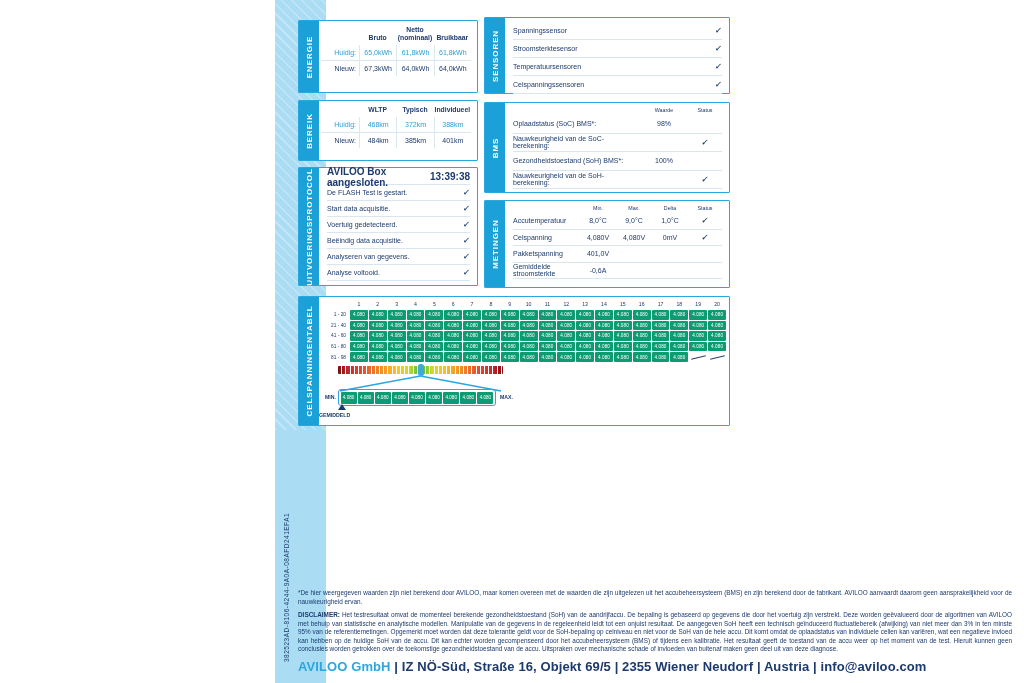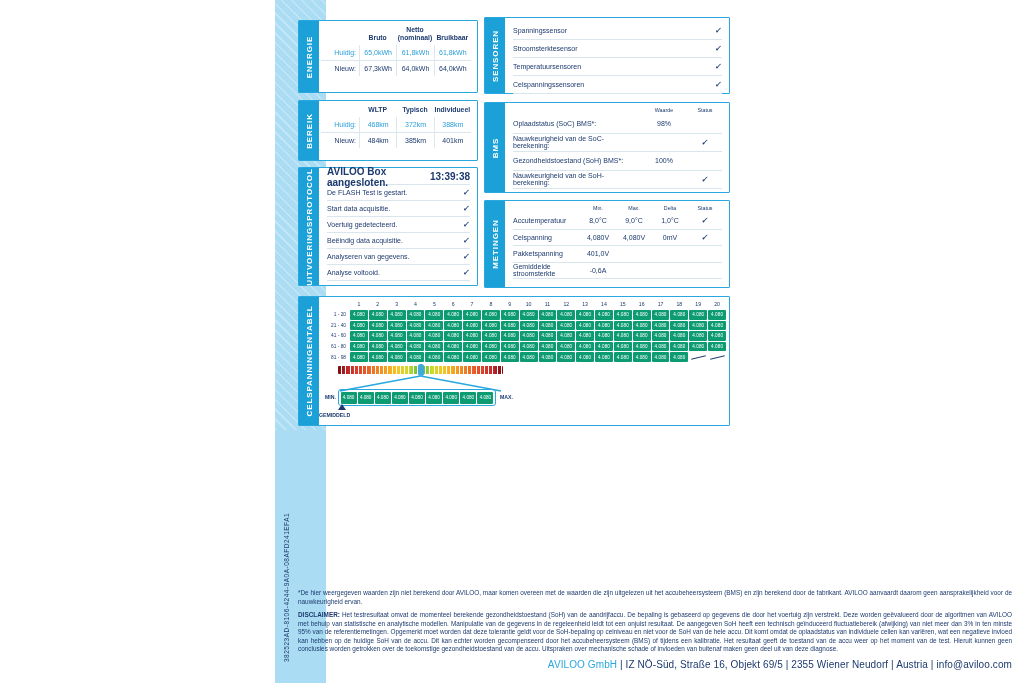--- a/index.html
+++ b/index.html
@@ -91,22 +91,22 @@
     border-left:4.5px solid transparent; border-right:4.5px solid transparent;
     border-bottom:6.5px solid #1c3a6e; }
   .lab-avg { position:absolute; left:0; top:115px; font-size:5.2px; font-weight:bold; color:#1c3a6e; }
 
   
   .footnote, .disclaimer { position:absolute; left:298px; width:714px; font-size:6.4px;
     line-height:1.33; color:#1c3a6e; text-align:justify; }
   .footnote { top:589px; }
   .disclaimer { top:611px; }
   .disclaimer b { font-weight:bold; }
-  .footer { position:absolute; left:298px; top:659px; width:714px; text-align:right;
-    font-size:10px; font-weight:normal; color:#1c3a6e; letter-spacing:0.1px; }
+  .footer { position:absolute; left:298px; top:659px; width:714px; text-align:left;
+    font-size:13px; font-weight:bold; color:#1c3a6e; letter-spacing:0.1px; }
   .footer .brand { color:#2aa7df; }
 </style>
 </head>
 <body>
 
 <div class="page">
 
   <div class="strip"></div>
   <div class="serial">382523AD-8106-4244-9A0A-08AFD241EFA1</div>
 

